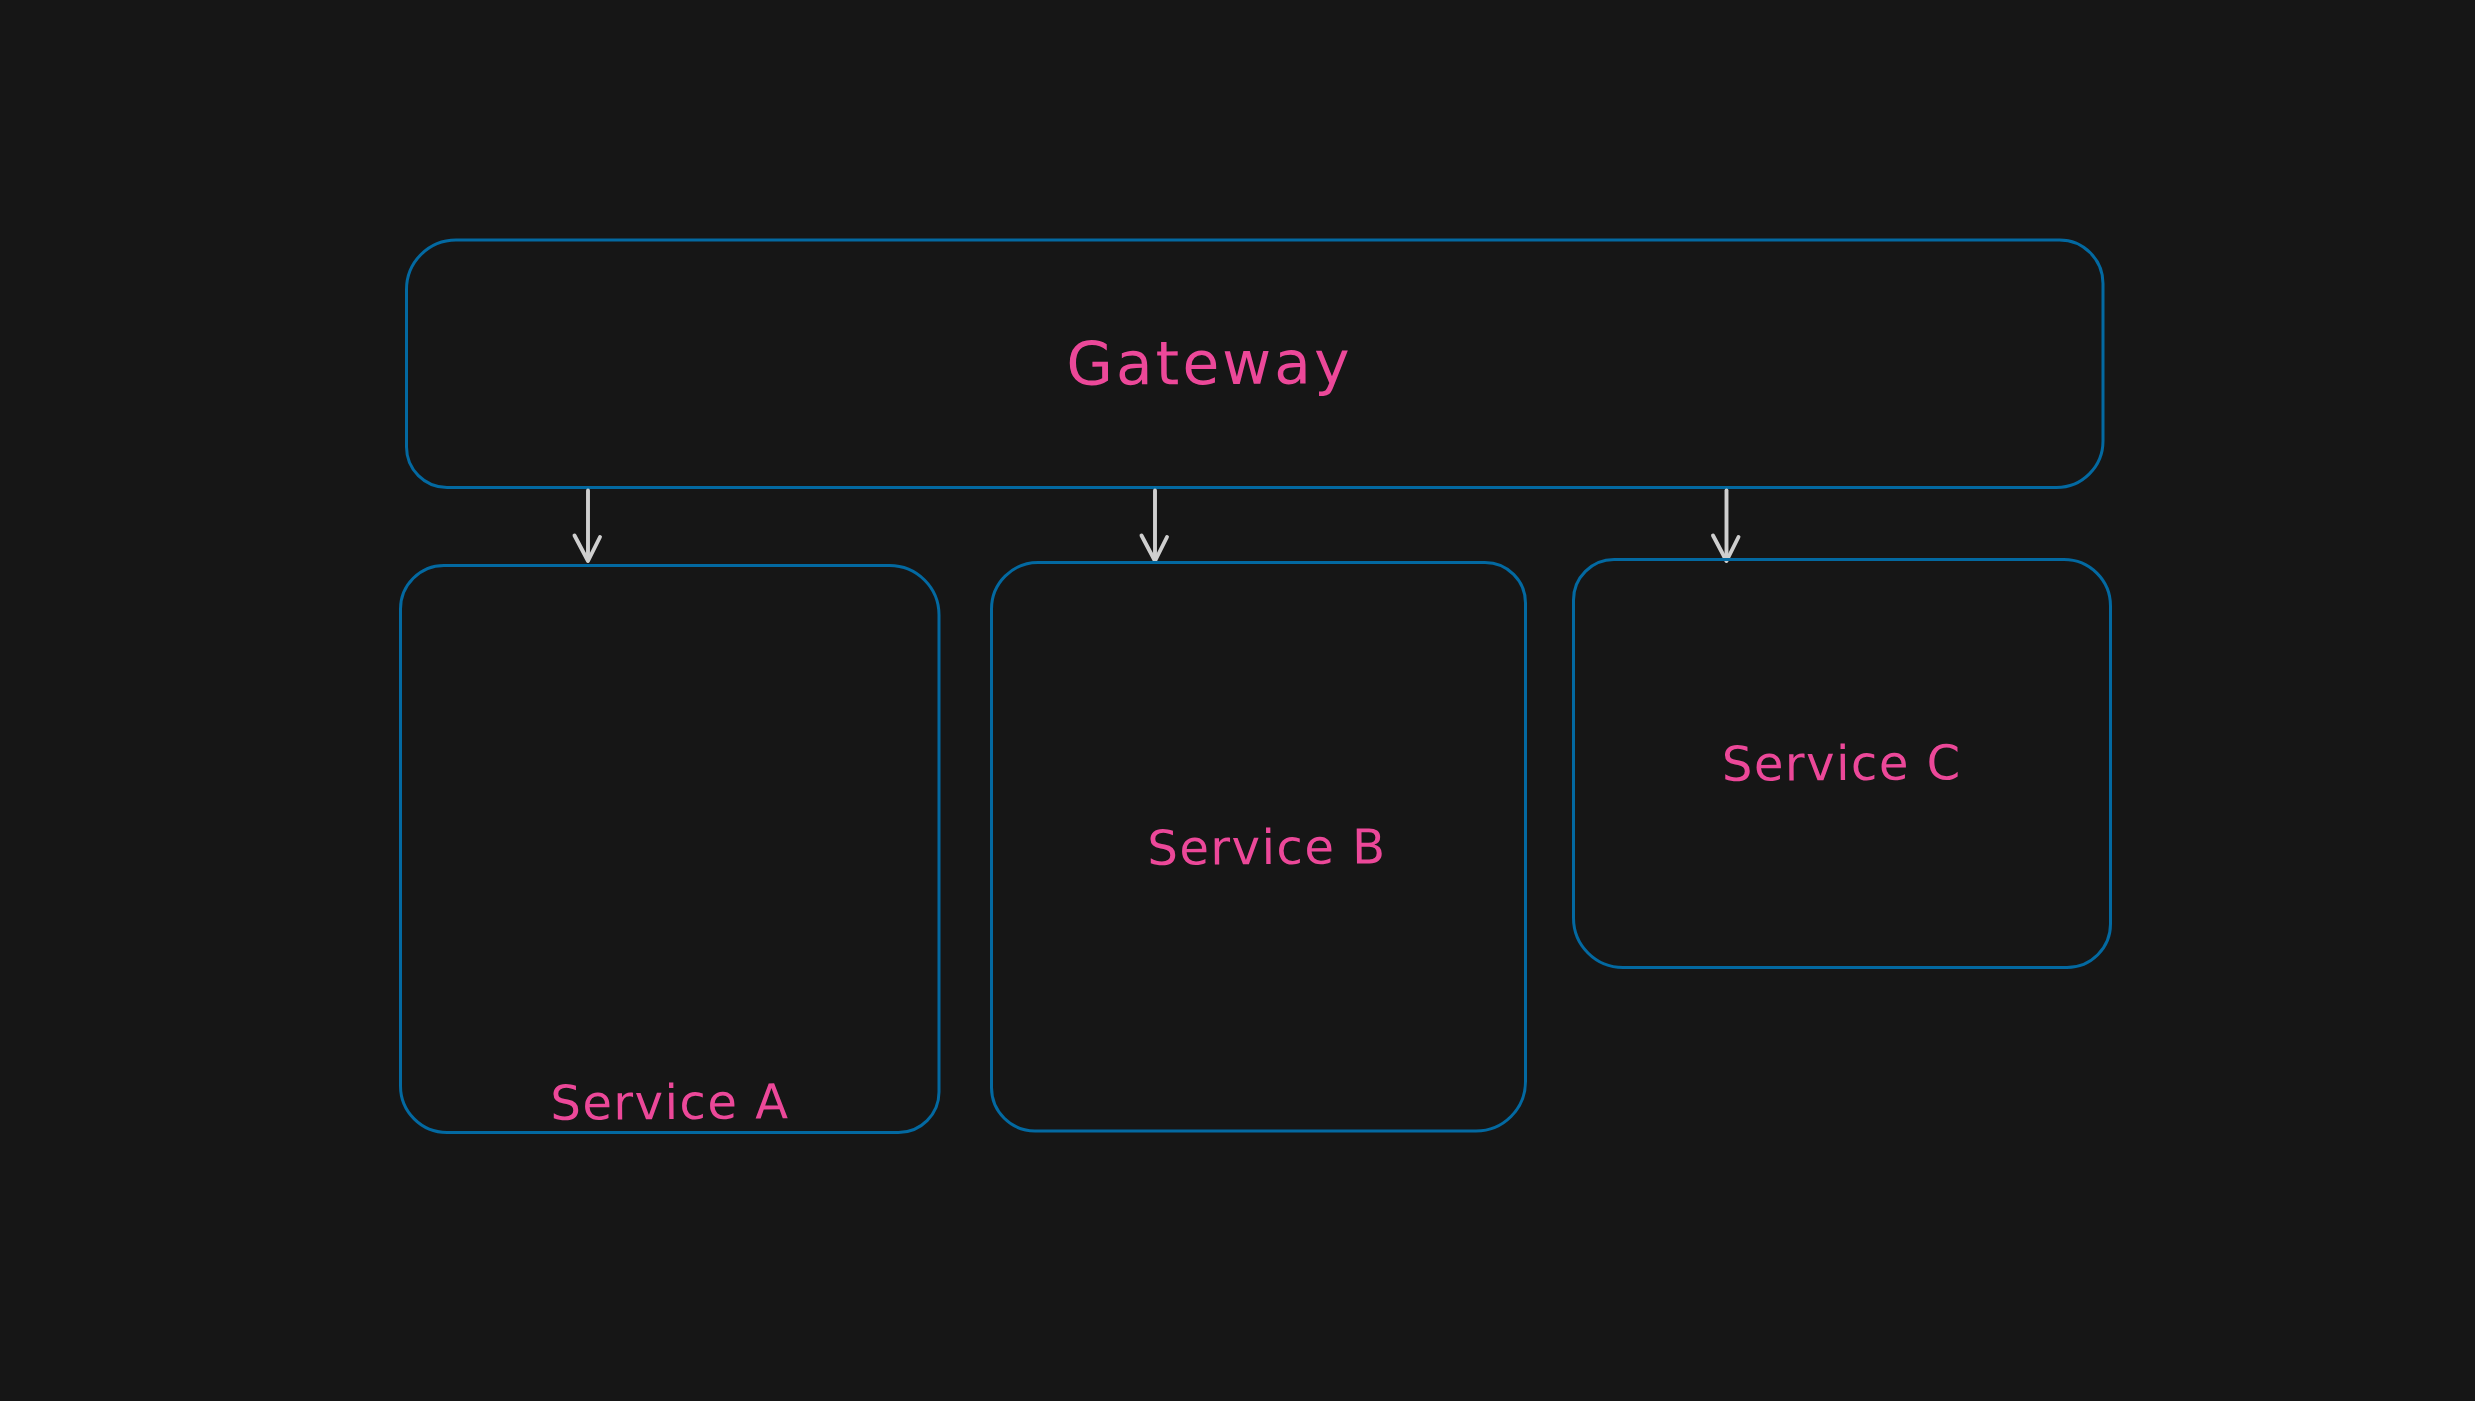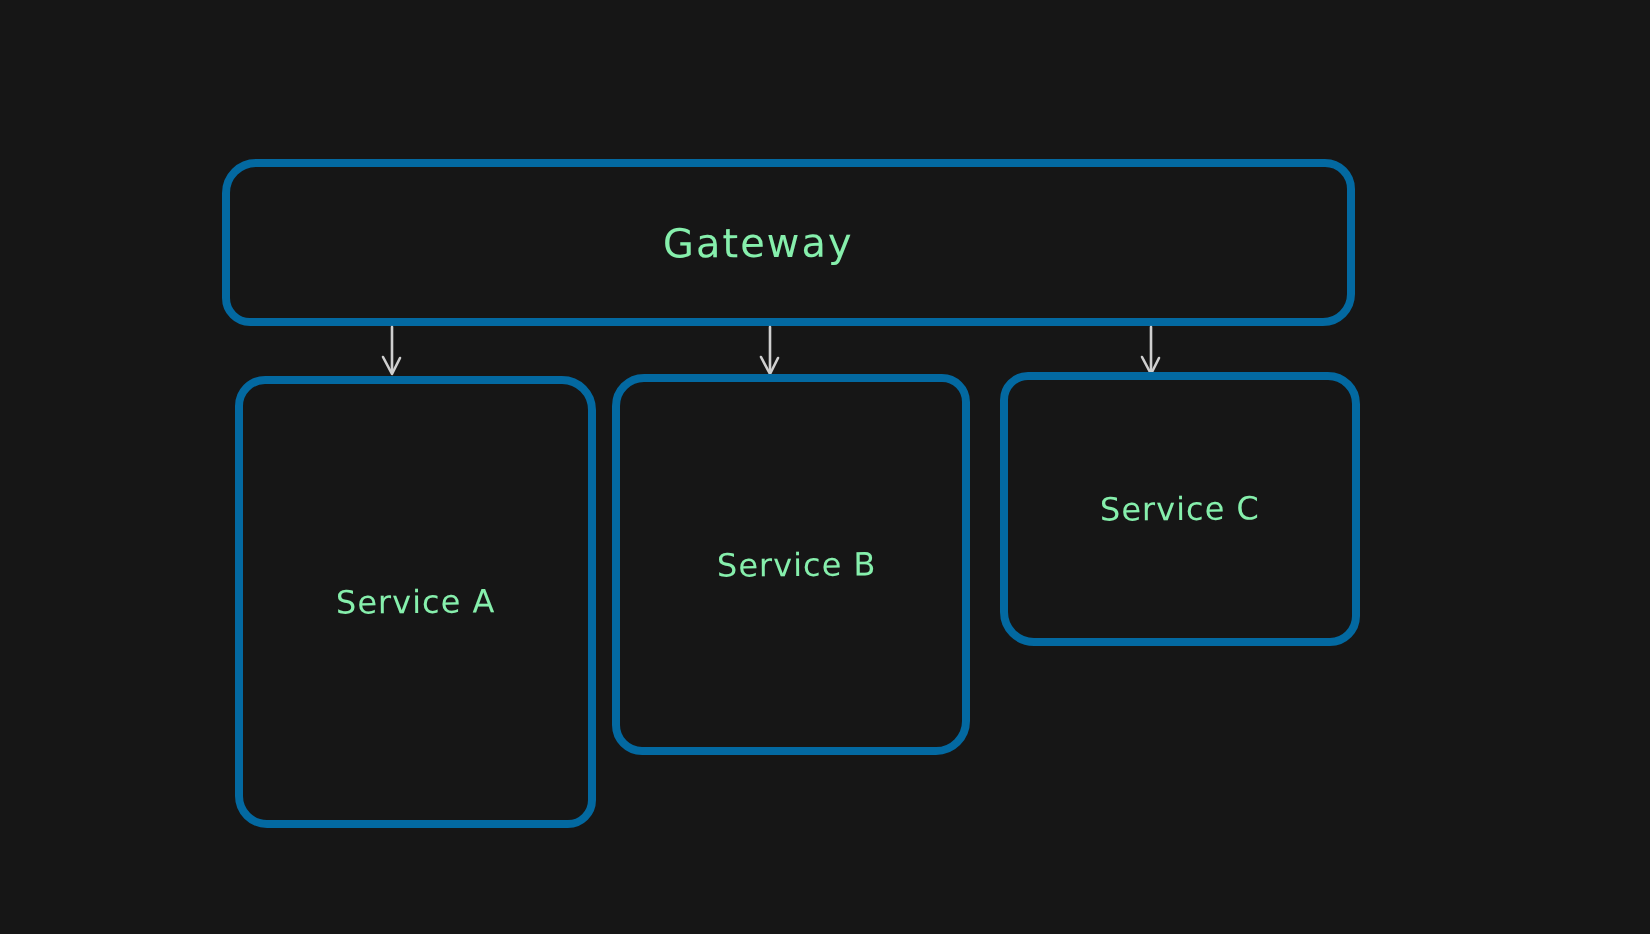--- a/index.html
+++ b/index.html
@@ -11,46 +11,48 @@
     position: relative;
     width: 1650px;
     height: 934px;
     background: #161616;
     overflow: hidden;
     font-family: "DejaVu Sans", sans-serif;
   }
   .node {
     position: absolute;
     box-sizing: border-box;
-    border: 8px solid #0369a1;
+    border: 2px solid #0369a1;
     background: transparent;
     display: flex;
     align-items: center;
     justify-content: center;
-    color: #86efac;
+    color: #ec4899;
+    margin-left: 48px;
   }
   
   .node-gateway {
     left: 222px; top: 159px;
     width: 1133px; height: 167px;
     border-radius: 34px 30px 32px 28px;
     font-size: 40px;
     letter-spacing: 2px;
   }
   .node-gateway .node-label {
     transform: translateX(-30px) rotate(-0.3deg);
   }
   .node-service {
     font-size: 32px;
     letter-spacing: 1px;
   }
   .node-service-a {
-    left: 235px; top: 376px;
-    width: 361px; height: 452px;
+    left: 218px; top: 376px;
+    width: 361px; height: 380px;
     border-radius: 30px 34px 28px 32px;
+    align-items: flex-end;
   }
   .node-service-b {
     left: 612px; top: 374px;
     width: 358px; height: 381px;
     border-radius: 32px 28px 34px 30px;
     padding-left: 12px;
   }
   .node-service-c {
     left: 1000px; top: 372px;
     width: 360px; height: 274px;

